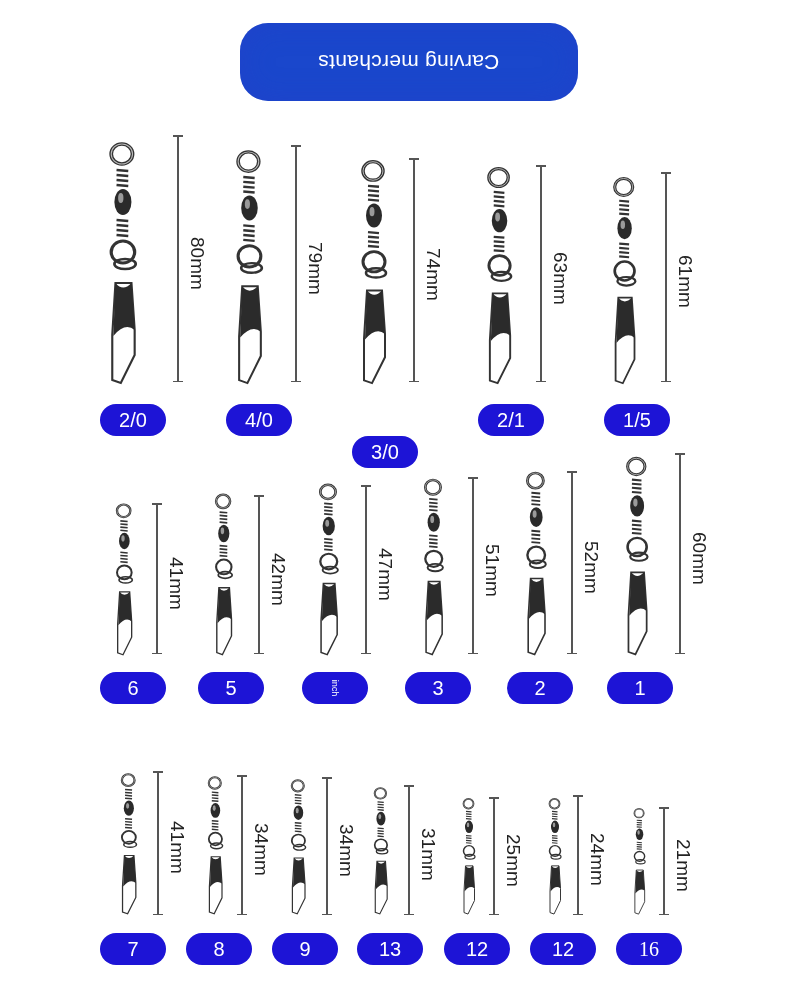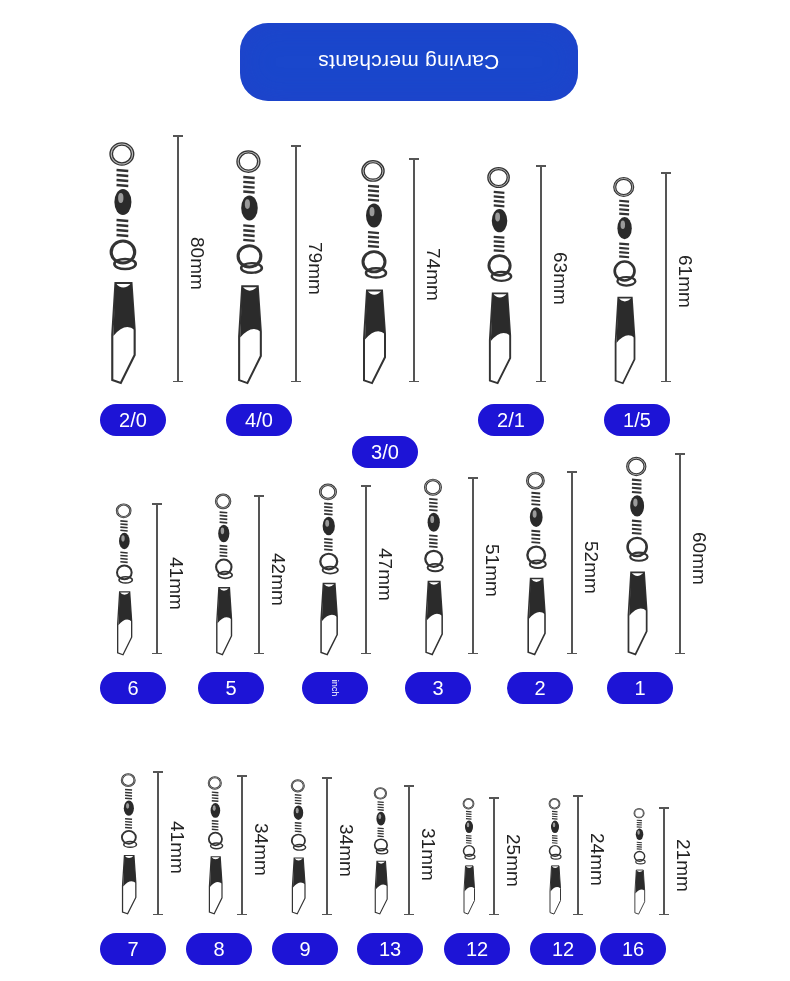--- a/index.html
+++ b/index.html
@@ -616,17 +616,17 @@
     <ellipse cx="16" cy="124" rx="10" ry="5" fill="none" stroke="#333" stroke-width="2.5"></ellipse>
     <path d="M7 143 L22 143 L25 190 L25 215 L12 243 L4 240 L4 195 Z" fill="none" stroke="#333" stroke-width="2"></path>
     <path d="M7 143 Q14 152 22 143 L25 190 Q16 182 5 196 Z" fill="#2b2b2b"></path>
   </svg></div>
       <div class="measure" style="left: 659px; top: 807px; height: 108px;">
         <div class="cap top"></div>
         <div class="bar"></div>
         <div class="cap bot"></div>
       </div>
       <div class="mm-label" style="left: 694px; top: 839px;">21mm</div>
-      <div class="badge" style="left: 600px; top: 933px; width: 66px;">
+      <div class="badge" style="left: 616px; top: 933px; width: 66px; font-family: Liberation Serif, serif;">
         <span>16</span>
       </div>
     </div>
   </div>
 
 </body></html>

